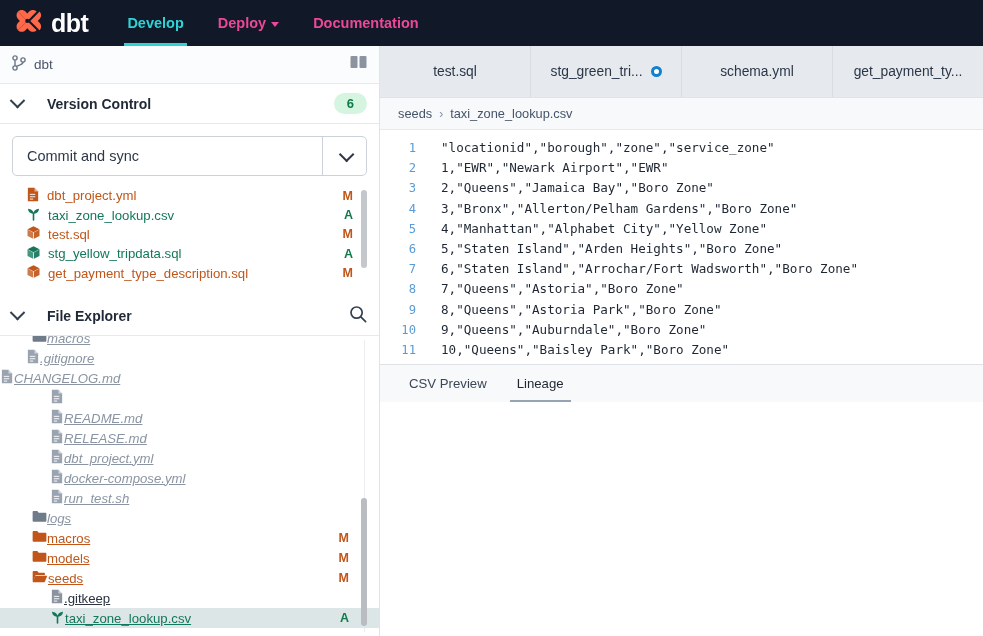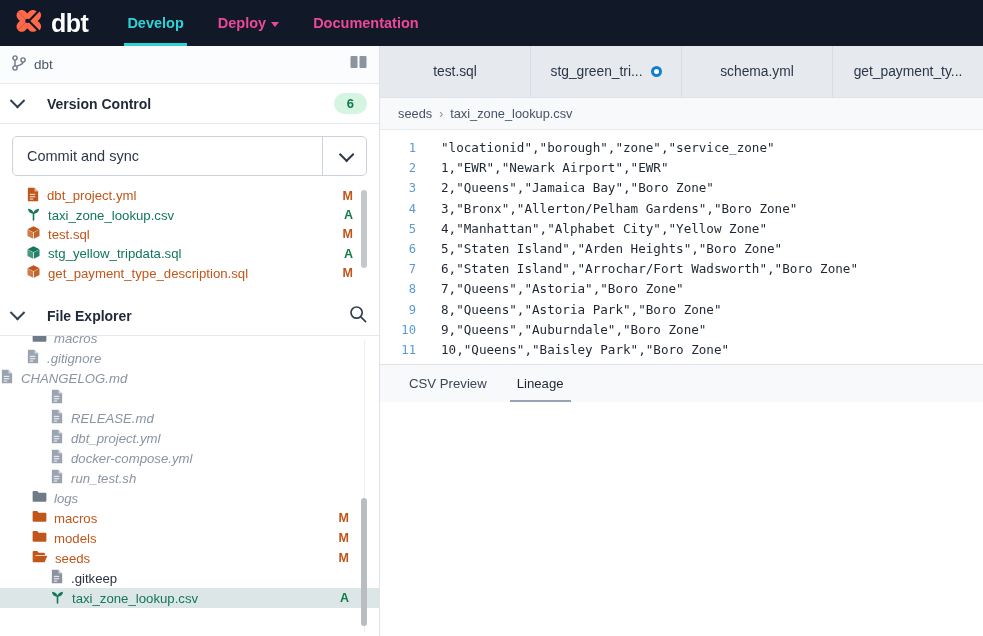--- a/index.html
+++ b/index.html
@@ -93,21 +93,21 @@
     background: #c4c8cd; border-radius: 3px;
   }
 
   
   .fe-body { flex: 1 1 auto; position: relative; overflow: hidden; min-height: 0; background: #fff; }
   .fe-inner { position: absolute; left: 0; right: 0; top: -8px; }
   .fe-row {
     display: flex; align-items: center; height: 20px;
     font-size: 13.2px; cursor: pointer; padding-right: 14px;
   }
-  .fe-row .nm { margin-left: 7px; flex: 1; white-space: nowrap; }
+  .fe-row .nm { margin-left: 0; flex: 1; white-space: nowrap; text-decoration: underline; }
   .fe-row .st { font-size: 12.5px; font-weight: bold; margin-right: 16px; }
   .fe-row.dim .nm { color: #8a94a2; font-style: italic; }
   .fe-row.sel { background: #dde6e6; }
   .fe-scroll {
     position: absolute; right: 12px; width: 6px; background: #b9bdc2;
     border-radius: 3px; top: 162px; height: 128px;
   }
   .fe-track { position: absolute; right: 14px; top: 4px; bottom: 4px; width: 1px; background: #eceef1; }
 
   
@@ -338,20 +338,30 @@
   </svg></span>
             </div>
             <div class="fe-row dim" style="padding-left: 50px;">
               <span><svg width="14" height="15" viewBox="0 0 14 16">
     <path d="M1.5 0.8 L8.6 0.8 L12.5 4.7 L12.5 15.2 L1.5 15.2 Z" fill="#9aa3b0"></path>
     <path d="M8.6 0.8 L12.5 4.7 L8.6 4.7 Z" fill="#ffffff" opacity="0.55"></path>
     <rect x="3.6" y="7.3" width="5.8" height="1.15" fill="#ffffff" opacity="0.85"></rect>
     <rect x="3.6" y="9.8" width="5.8" height="1.15" fill="#ffffff" opacity="0.85"></rect>
     <rect x="3.6" y="12.3" width="3.6" height="1.15" fill="#ffffff" opacity="0.85"></rect>
   </svg></span>
+              <span class="nm">README.md</span>
+            </div>
+            <div class="fe-row dim" style="padding-left: 50px;">
+              <span><svg width="14" height="15" viewBox="0 0 14 16">
+    <path d="M1.5 0.8 L8.6 0.8 L12.5 4.7 L12.5 15.2 L1.5 15.2 Z" fill="#9aa3b0"></path>
+    <path d="M8.6 0.8 L12.5 4.7 L8.6 4.7 Z" fill="#ffffff" opacity="0.55"></path>
+    <rect x="3.6" y="7.3" width="5.8" height="1.15" fill="#ffffff" opacity="0.85"></rect>
+    <rect x="3.6" y="9.8" width="5.8" height="1.15" fill="#ffffff" opacity="0.85"></rect>
+    <rect x="3.6" y="12.3" width="3.6" height="1.15" fill="#ffffff" opacity="0.85"></rect>
+  </svg></span>
               <span class="nm">RELEASE.md</span>
             </div>
             <div class="fe-row dim" style="padding-left: 50px;">
               <span><svg width="14" height="15" viewBox="0 0 14 16">
     <path d="M1.5 0.8 L8.6 0.8 L12.5 4.7 L12.5 15.2 L1.5 15.2 Z" fill="#9aa3b0"></path>
     <path d="M8.6 0.8 L12.5 4.7 L8.6 4.7 Z" fill="#ffffff" opacity="0.55"></path>
     <rect x="3.6" y="7.3" width="5.8" height="1.15" fill="#ffffff" opacity="0.85"></rect>
     <rect x="3.6" y="9.8" width="5.8" height="1.15" fill="#ffffff" opacity="0.85"></rect>
     <rect x="3.6" y="12.3" width="3.6" height="1.15" fill="#ffffff" opacity="0.85"></rect>
   </svg></span>

